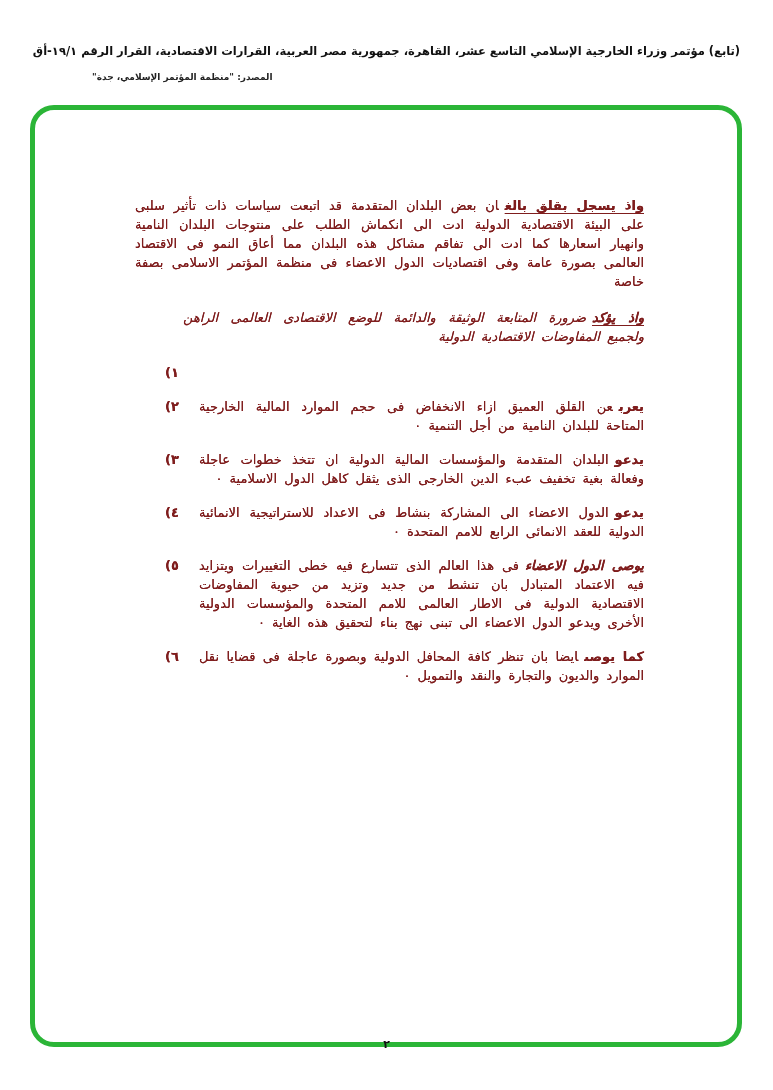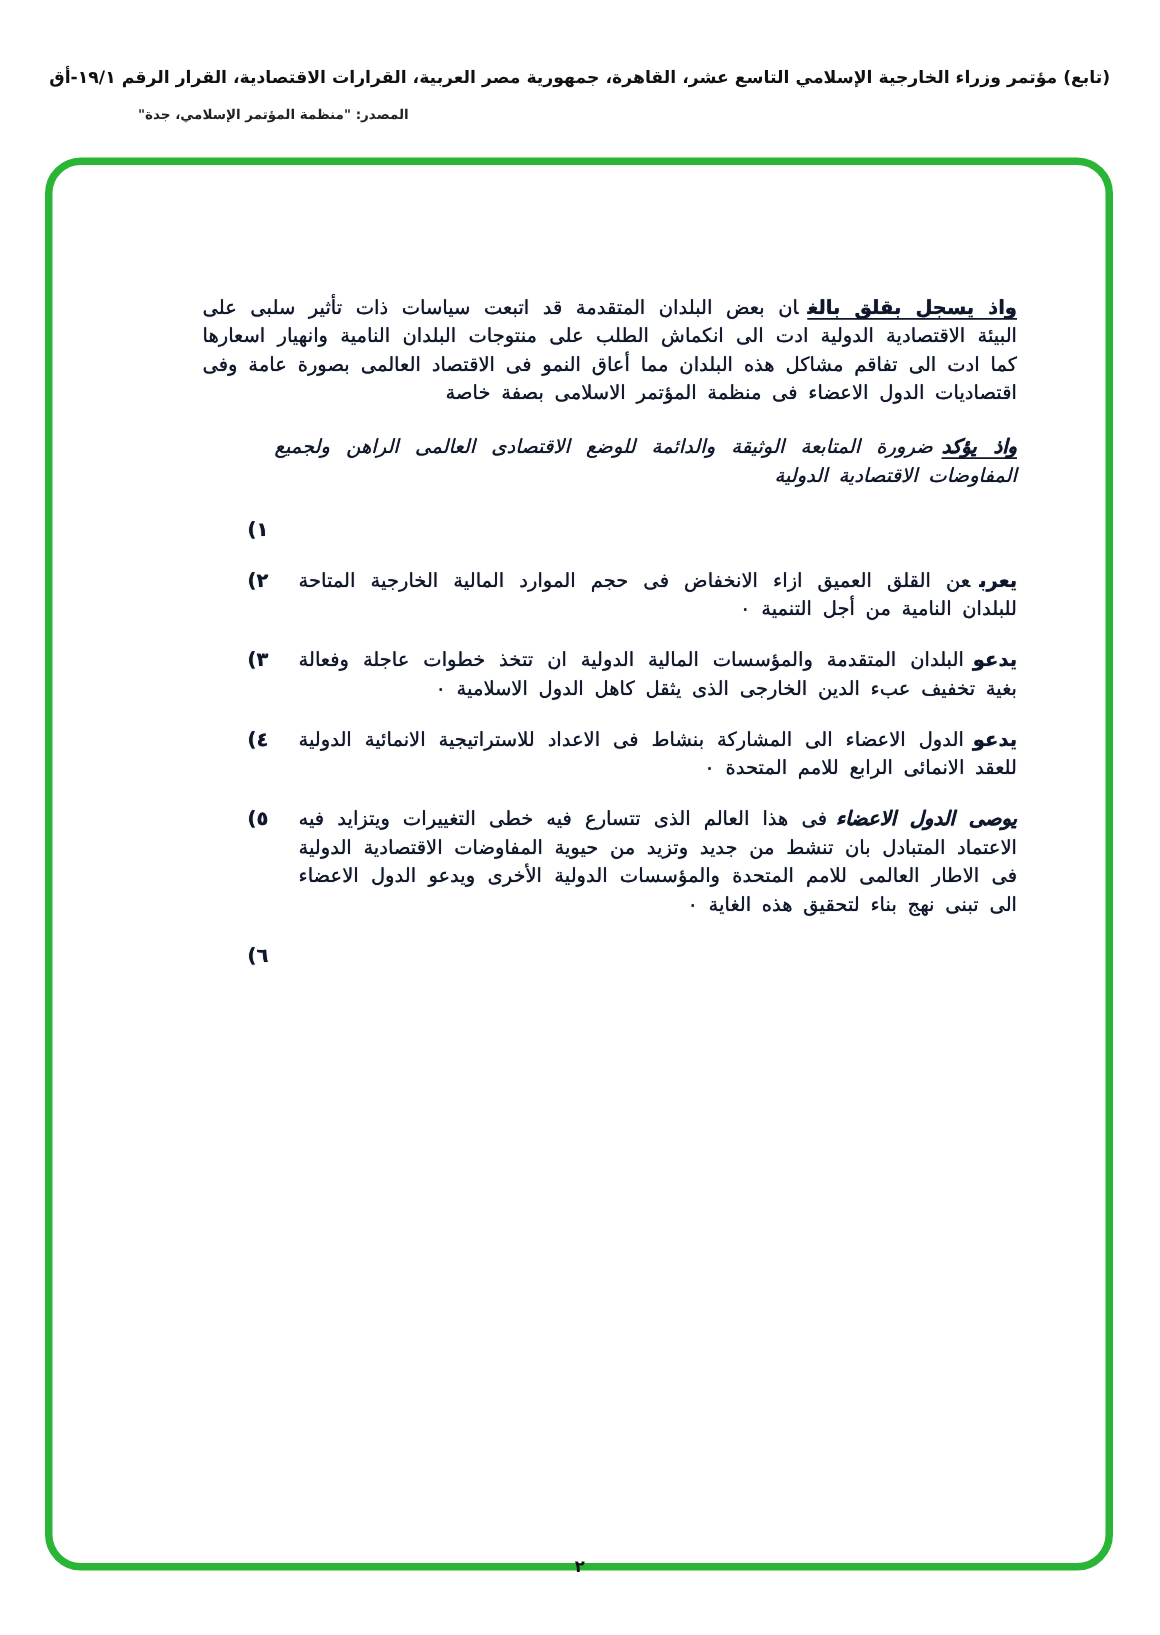--- a/index.html
+++ b/index.html
@@ -36,27 +36,27 @@
     left: 30px; top: 105px;
     width: 712px; height: 942px;
     box-sizing: border-box;
     border: 5px solid #2bb537;
     border-radius: 24px;
     background: #ffffff;
   }
   .content {
     box-sizing: border-box;
     height: 100%;
-    padding: 86px 59px 10px 100px;
+    padding: 86px 93px 10px 100px;
     direction: rtl;
     font-size: 13px;
     line-height: 19px;
     text-align: justify;
     word-spacing: 3px;
-    color: #0f172a;
+    color: #7f1d1d;
     text-shadow: 0 0 0.5px currentColor;
     overflow: hidden;
   }
   p.pre { margin: 0 0 17px 0; }
   p.pre.em-para { font-style: italic; margin-left: 48px; }
   .plead {
     text-decoration: underline;
     text-underline-offset: 3px;
     font-weight: 700;
     margin-left: 6px;
@@ -131,20 +131,21 @@
           <div class="txt"><span class="ilead">يدعو</span><span>الدول الاعضاء الى المشاركة بنشاط فى الاعداد للاستراتيجية الانمائية الدولية للعقد الانمائى الرابع للامم المتحدة ٠</span></div>
         </div>
 
         <div class="item">
           <div class="num">٥)</div>
           <div class="txt"><span class="ilead slant">يوصى الدول الاعضاء</span><span>فى هذا العالم الذى تتسارع فيه خطى التغييرات ويتزايد فيه الاعتماد المتبادل بان تنشط من جديد وتزيد من حيوية المفاوضات الاقتصادية الدولية فى الاطار العالمى للامم المتحدة والمؤسسات الدولية الأخرى ويدعو الدول الاعضاء الى تبنى نهج بناء لتحقيق هذه الغاية ٠</span></div>
         </div>
 
         <div class="item">
           <div class="num">٦)</div>
+          <div class="txt"><span class="ilead">كما يوصى</span><span>ايضا بان تنظر كافة المحافل الدولية وبصورة عاجلة فى قضايا نقل الموارد والديون والتجارة والنقد والتمويل ٠</span></div>
         </div>
 
       </div>
     </div>
   </div>
 
   <div class="page-num">٢</div>
 
 </div>
 

